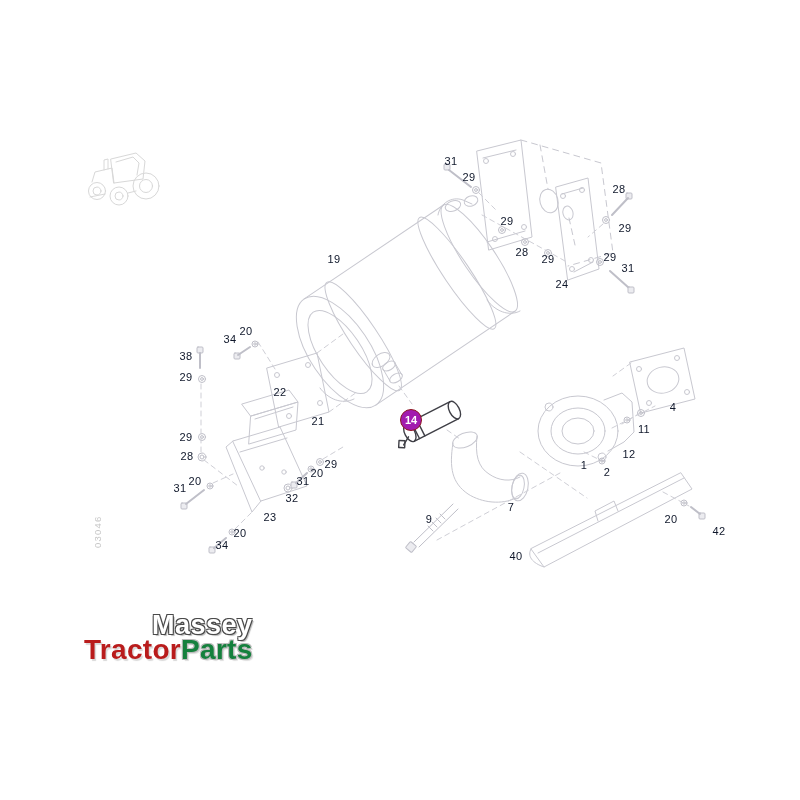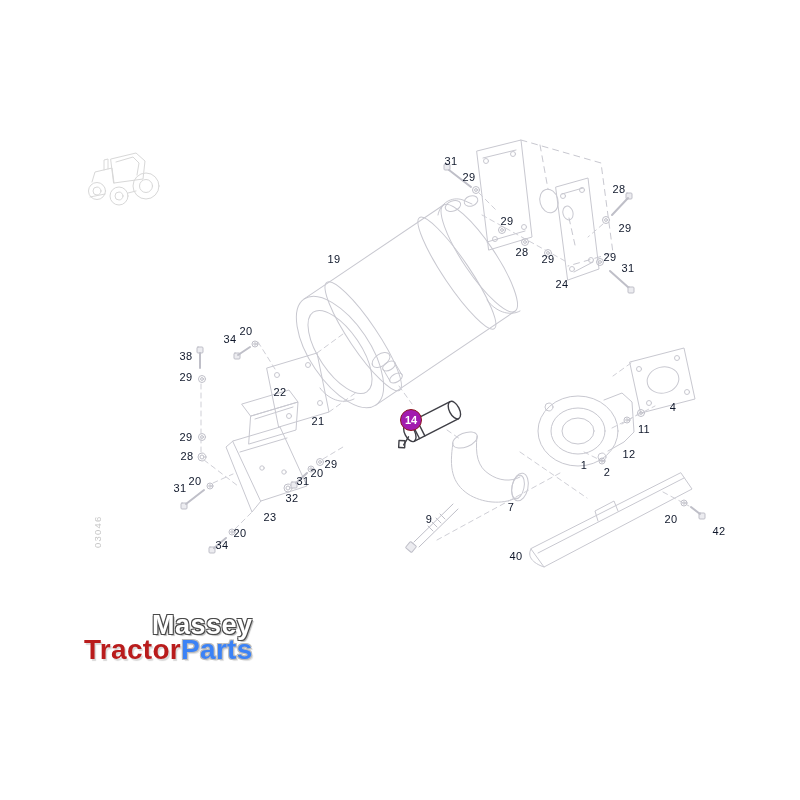--- a/index.html
+++ b/index.html
@@ -13,21 +13,21 @@
     font-size:11px;font-weight:bold;display:flex;align-items:center;justify-content:center;
     z-index:3;box-sizing:border-box;}
   #watermark-code{position:absolute;left:92px;top:548px;transform:rotate(-90deg);
     transform-origin:0 0;font-size:9.5px;color:#c6c6c6;letter-spacing:1.2px;z-index:2;}
   #logo{position:absolute;left:84px;top:612px;z-index:2;line-height:1;}
   .logo-line1{font-size:27px;font-weight:bold;letter-spacing:.5px;color:#ffffff;
     text-shadow:-1px -1px 0 #4a4a4a,1px -1px 0 #4a4a4a,-1px 1px 0 #4a4a4a,
     1px 1px 0 #4a4a4a,2px 2px 1px #b9b9b9;text-align:right;}
   .logo-line2{font-size:28px;font-weight:bold;margin-top:-3px;letter-spacing:.3px;}
   .logo-tractor{color:#b91c1c;text-shadow:1.5px 1.5px 1px #d9d9d9;}
-  .logo-parts{color:#3b82f6;
+  .logo-parts{color:#15803d;
     text-shadow:-1px -1px 0 #bcbcbc,1px -1px 0 #bcbcbc,-1px 1px 0 #bcbcbc,
     1px 1px 0 #bcbcbc,2px 2px 1px #dedede;}
 </style>
 </head>
 <body>
 
 <svg id="diagram-svg" width="800" height="800" viewBox="0 0 800 800" xmlns="http://www.w3.org/2000/svg">
   <g fill="none" stroke="#c8c8d0" stroke-width="1" stroke-linecap="round" stroke-linejoin="round">
 
     <g stroke="#d8d8d8">

